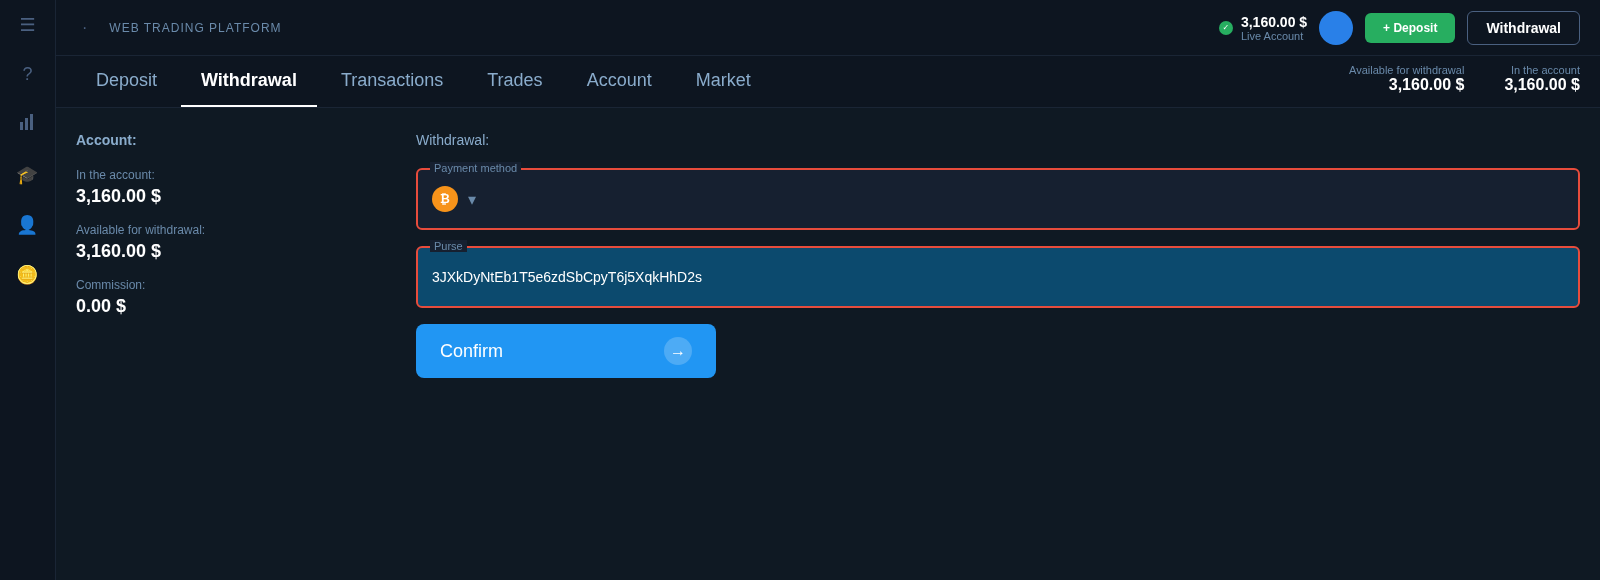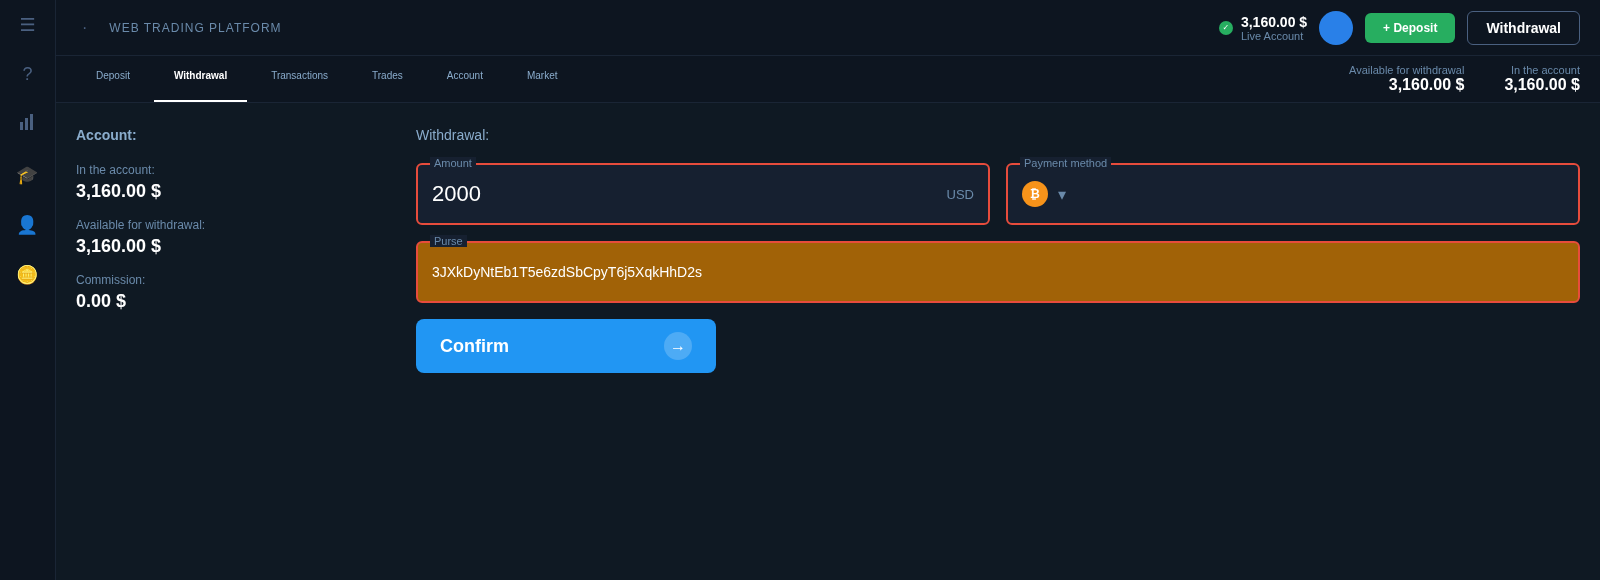--- a/index.html
+++ b/index.html
@@ -146,21 +146,21 @@
       color: #fff;
       border: 1px solid #4a6080;
       border-radius: 6px;
       padding: 8px 18px;
       font-size: 14px;
       font-weight: 600;
       cursor: pointer;
     }
     .nav-tab {
       padding: 14px 20px;
-      font-size: 10px;
+      font-size: 18px;
       color: #8aaccc;
       cursor: pointer;
       border-bottom: 2px solid transparent;
       white-space: nowrap;
     }
     .nav-tab.active {
       color: #fff;
       border-bottom: 2px solid #fff;
       font-weight: 600;
     }
@@ -319,21 +319,21 @@
     }
     .payment-chevron {
       color: #6a8aaa;
       font-size: 16px;
     }
 
     .purse-wrapper {
       position: relative;
       display: flex;
       align-items: center;
-      background: #a16207;
+      background: #0c4a6e;
       border: 2px solid #e74c3c;
       border-radius: 6px;
       padding: 12px 14px;
       height: 62px;
     }
     .purse-input {
       flex: 1;
       background: transparent;
       border: none;
       color: #fff;
@@ -344,21 +344,21 @@
 
     
     .confirm-btn {
       background: #2196f3;
       color: #fff;
       border: none;
       border-radius: 8px;
       width: 300px;
       height: 54px;
       font-size: 18px;
-      font-weight: 700;
+      font-weight: 400;
       cursor: pointer;
       display: flex;
       align-items: center;
       justify-content: space-between;
       padding: 0 24px;
       margin-top: 8px;
     }
     .confirm-arrow {
       width: 28px;
       height: 28px;
@@ -467,27 +467,20 @@
         <div class="account-field-label">Commission:</div>
         <div class="account-field-value">0.00 $</div>
       </div>
     </div>
 
     <div class="right-panel">
       <div class="right-panel-title">Withdrawal:</div>
 
       <div class="form-row">
 
-        <div class="input-group amount-group">
-          <div class="amount-wrapper highlight-red">
-            <span class="field-label">Amount</span>
-            <input class="amount-input" type="text" value="2000" style="">
-            <span class="amount-currency">USD</span>
-          </div>
-        </div>
 
         <div class="input-group payment-group">
           <div class="payment-wrapper highlight-red">
             <span class="field-label">Payment method</span>
             <div class="payment-icon">₿</div>
             <span class="payment-chevron">▾</span>
           </div>
         </div>
 
       </div>

